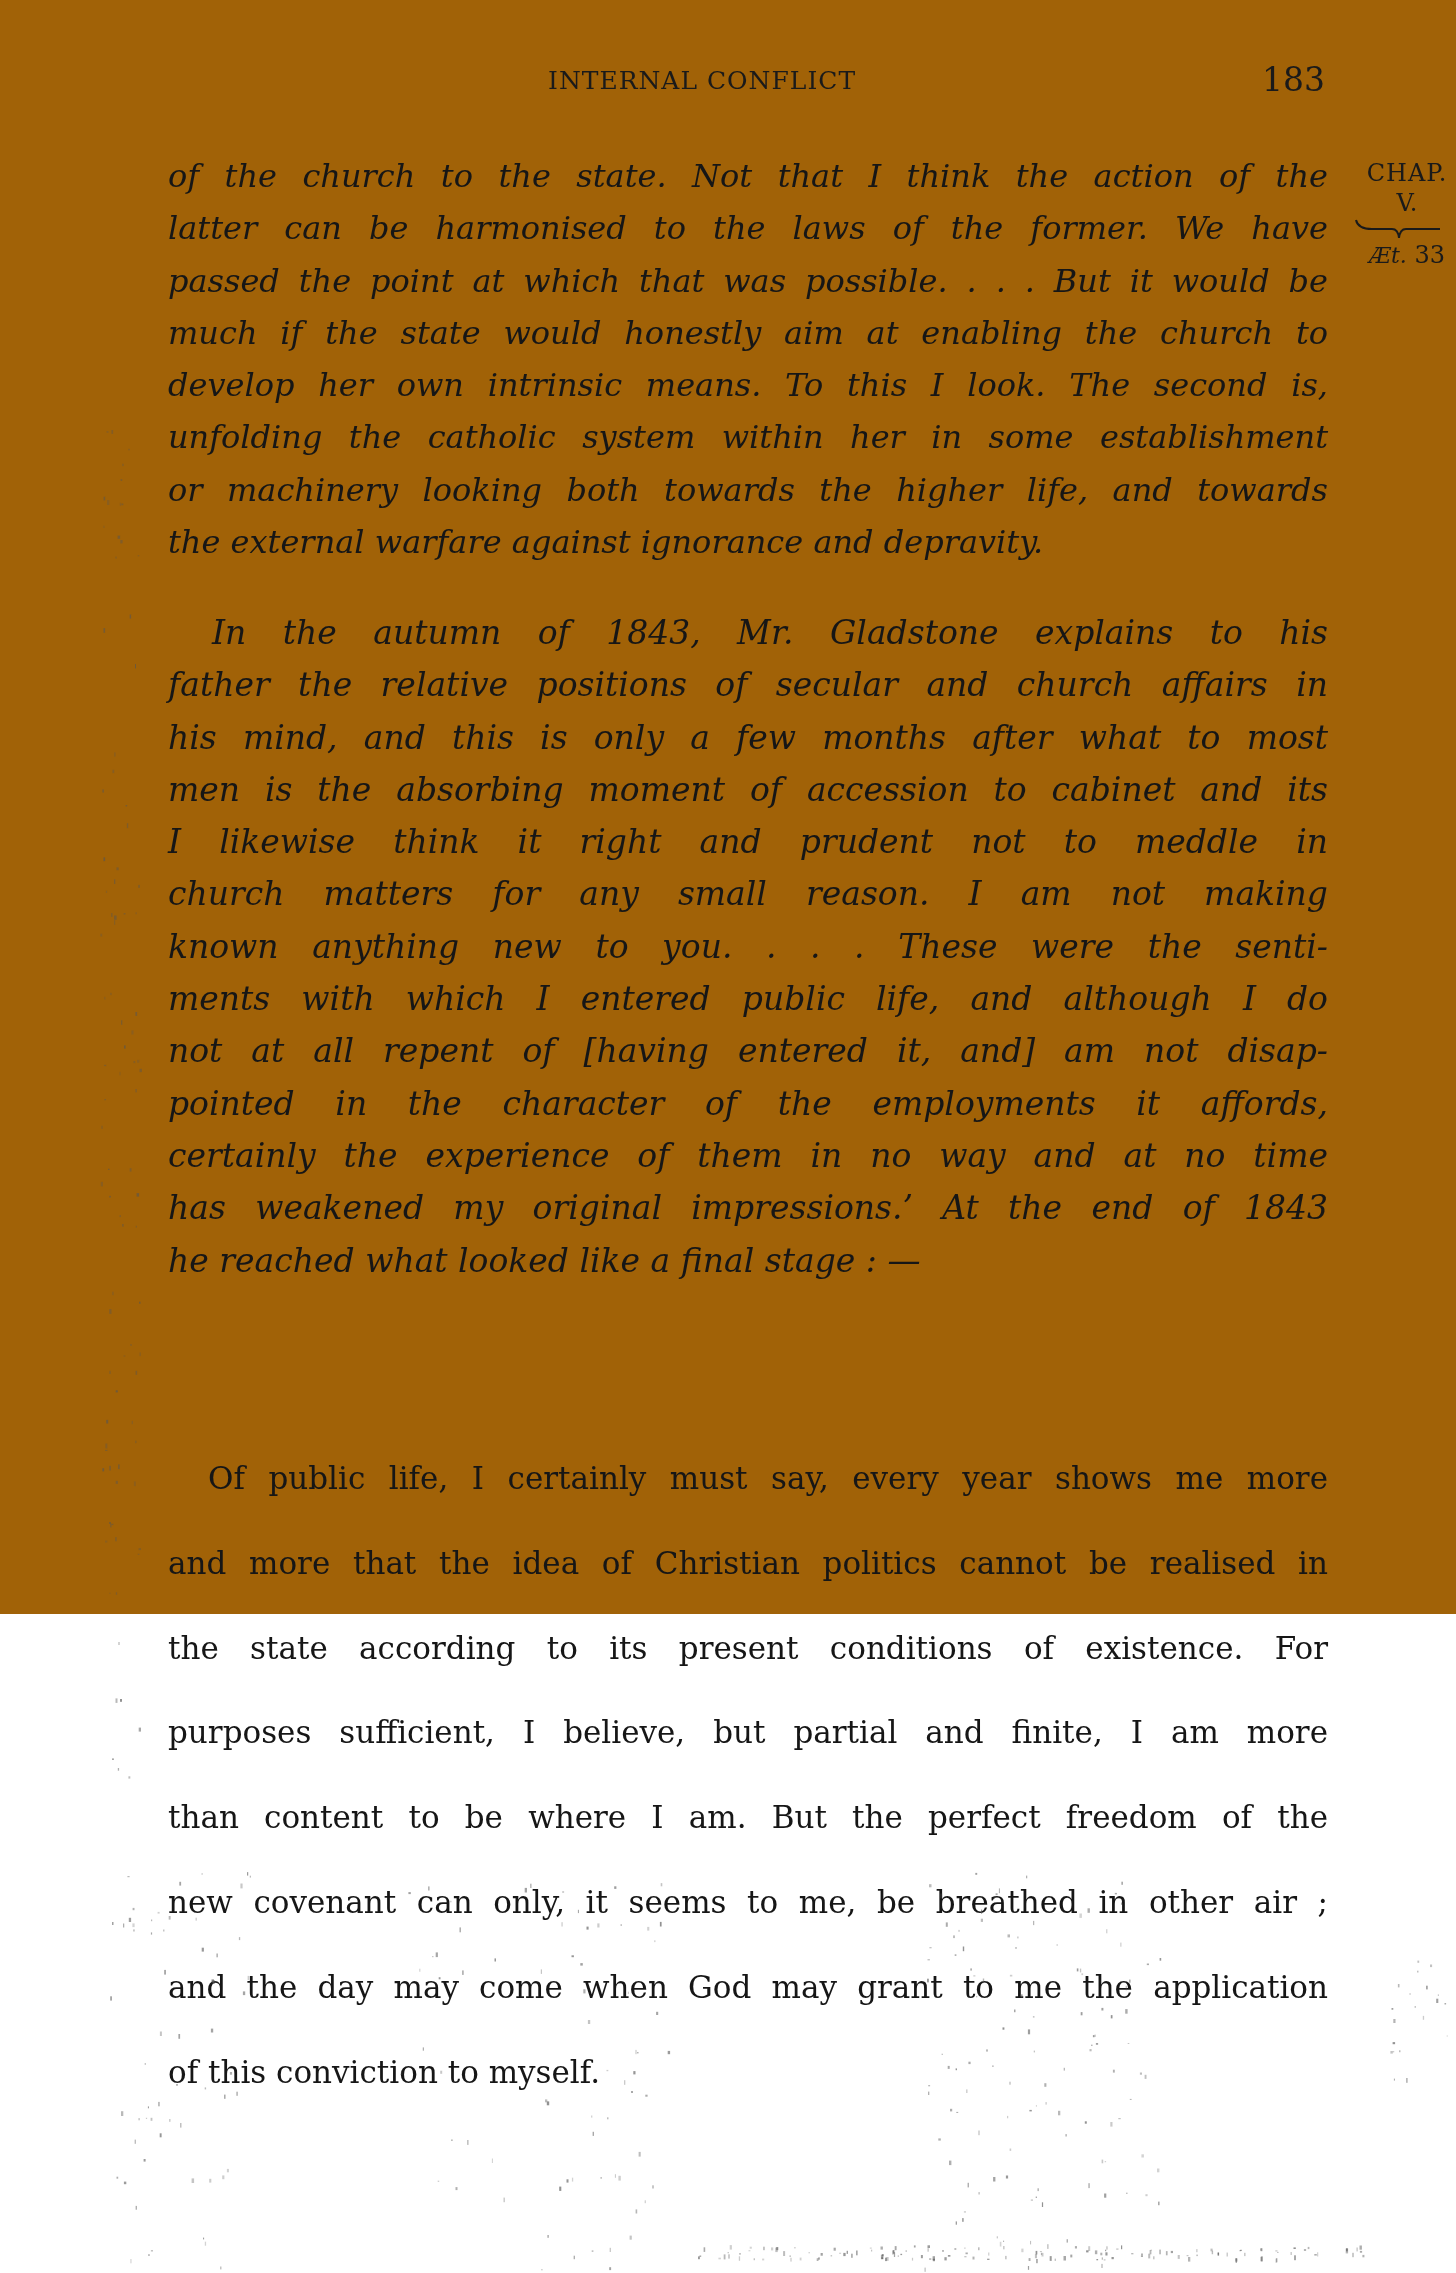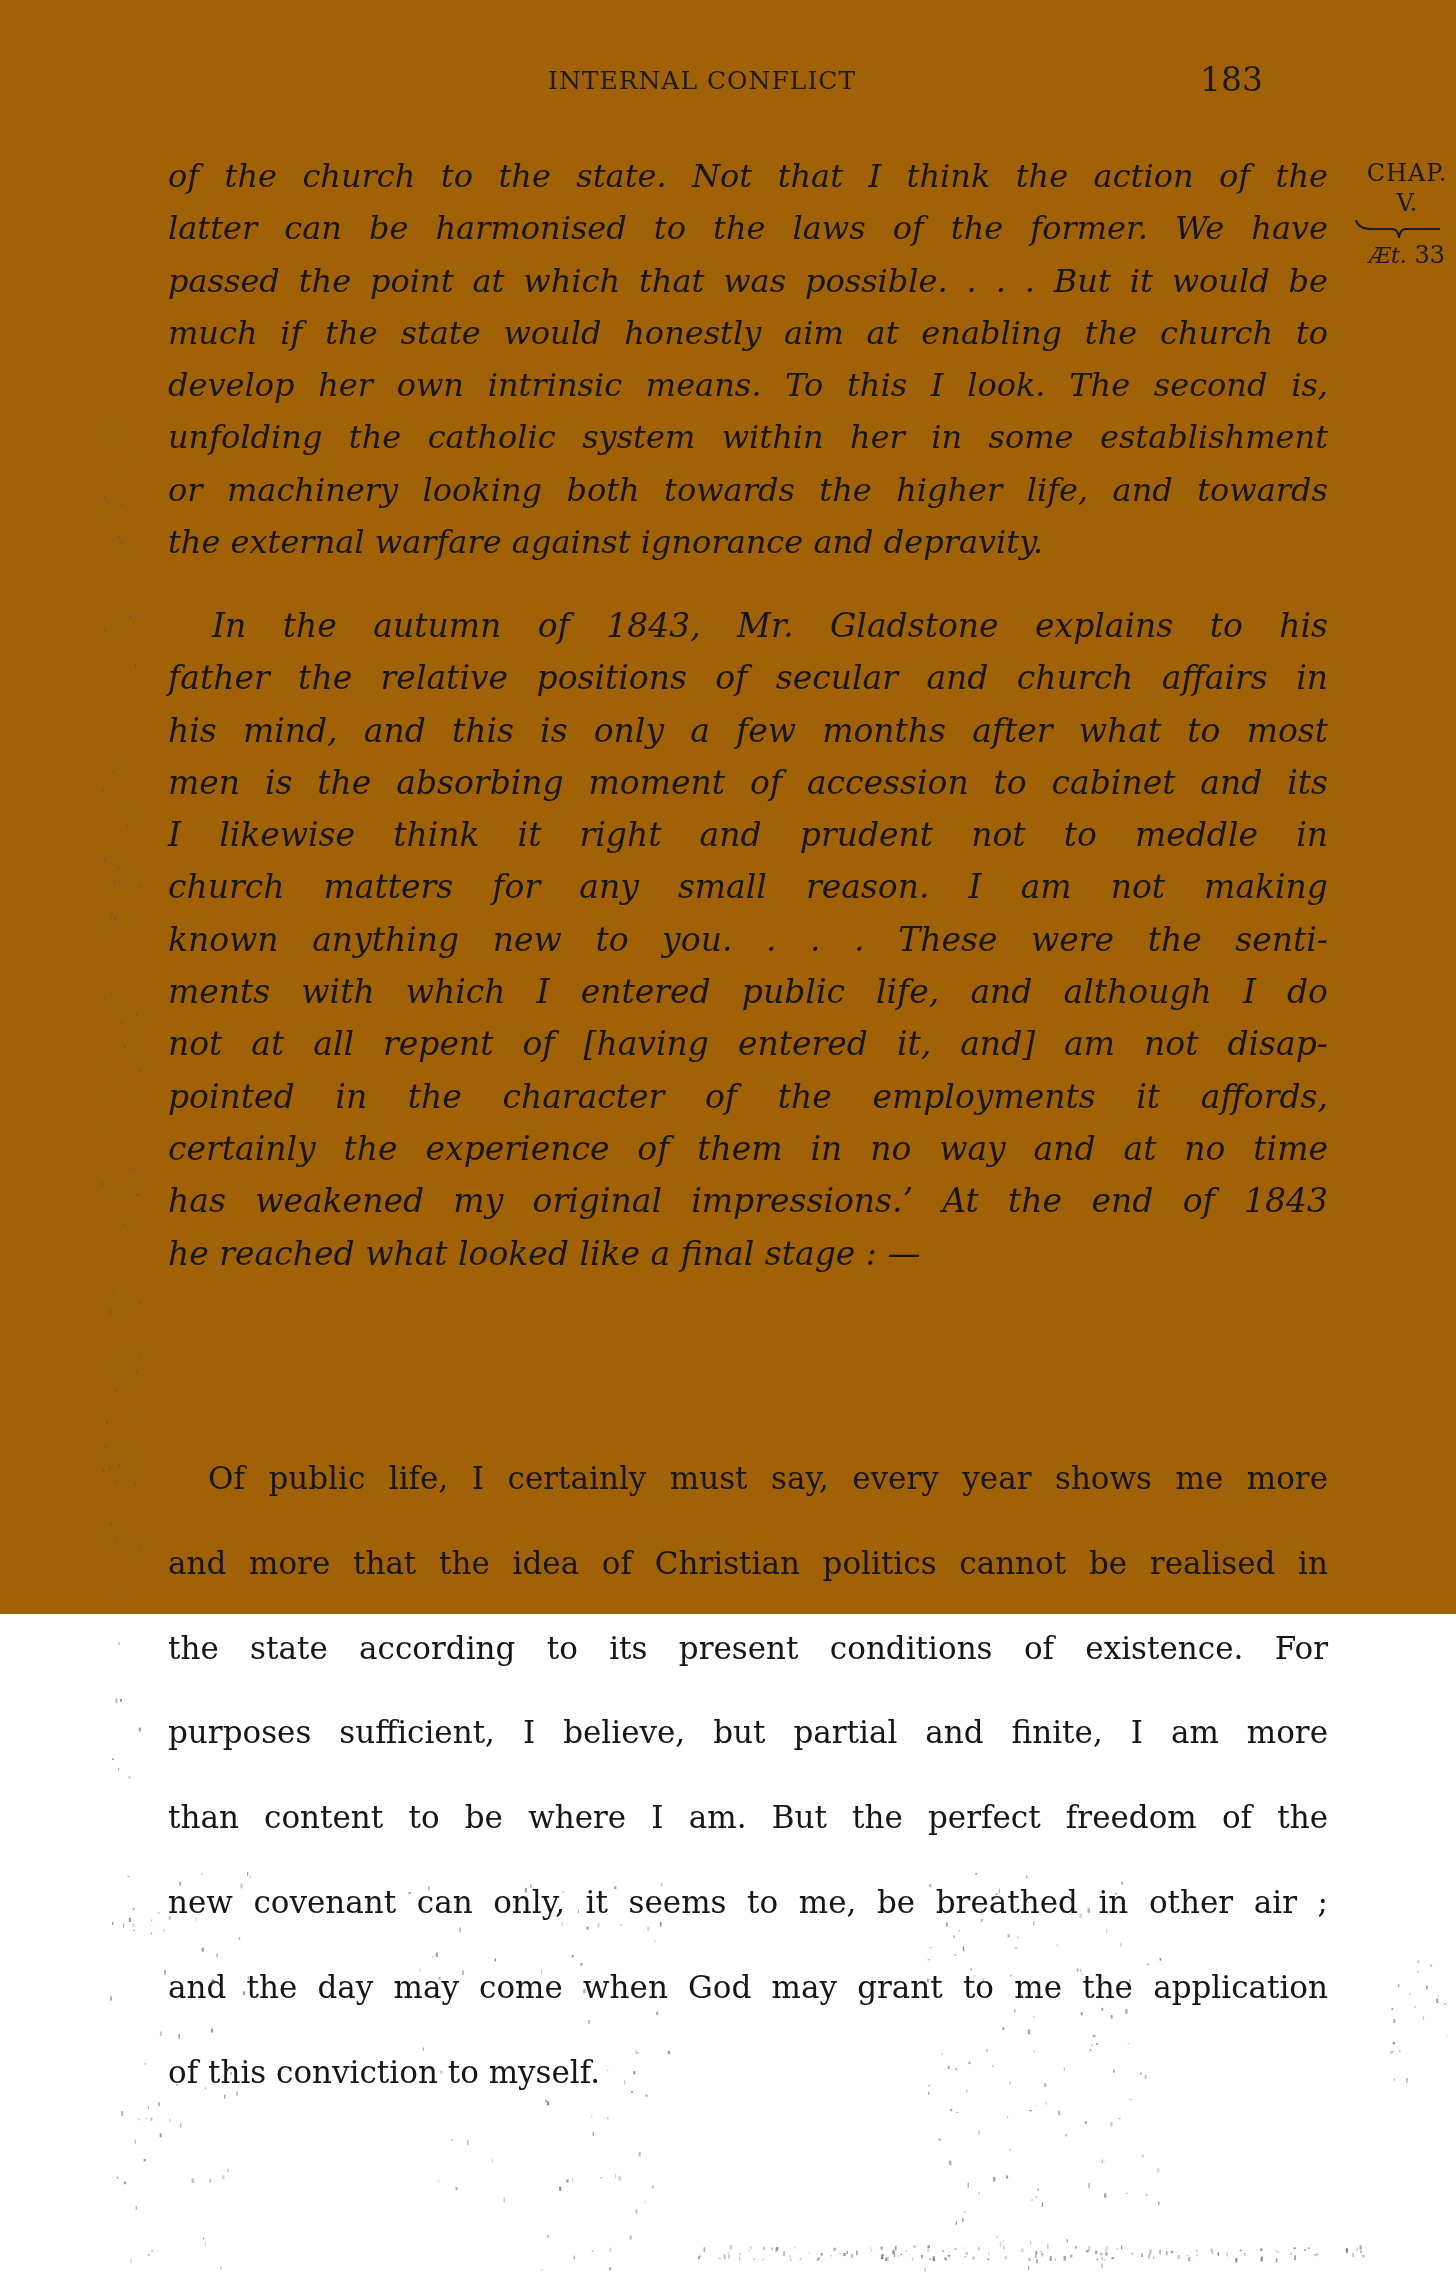--- a/index.html
+++ b/index.html
@@ -25,21 +25,21 @@
       position: absolute;
       top: 66px;
       left: 548px;
       font-size: 25px;
       letter-spacing: 1px;
       color: #1a1a1a;
     }
     .page-number {
       position: absolute;
       top: 60px;
-      left: 1200px;
+      left: 1262px;
       font-size: 33px;
       color: #1a1a1a;
     }
     .side-note {
       position: absolute;
       left: 1352px;
       top: 158px;
       width: 110px;
       text-align: center;
       color: #1a1a1a;
@@ -70,21 +70,21 @@
       text-align: justify;
       text-align-last: justify;
       white-space: nowrap;
       height: 52.3px;
     }
     .body-text .line.last {
       text-align-last: left;
     }
     .para-1 { top: 150px; font-size: 32px; }
     .para-2 { top: 600px; }
-    .para-2 .line.indent { padding-left: 44px; }
+    .para-2 .line.indent { padding-left: 44px; margin-top: 7px; }
     .quote {
       position: absolute;
       left: 168px;
       width: 1160px;
       top: 1420px;
       font-size: 31px;
       line-height: 52.8px;
       color: #161616;
     }
     .quote .line {

